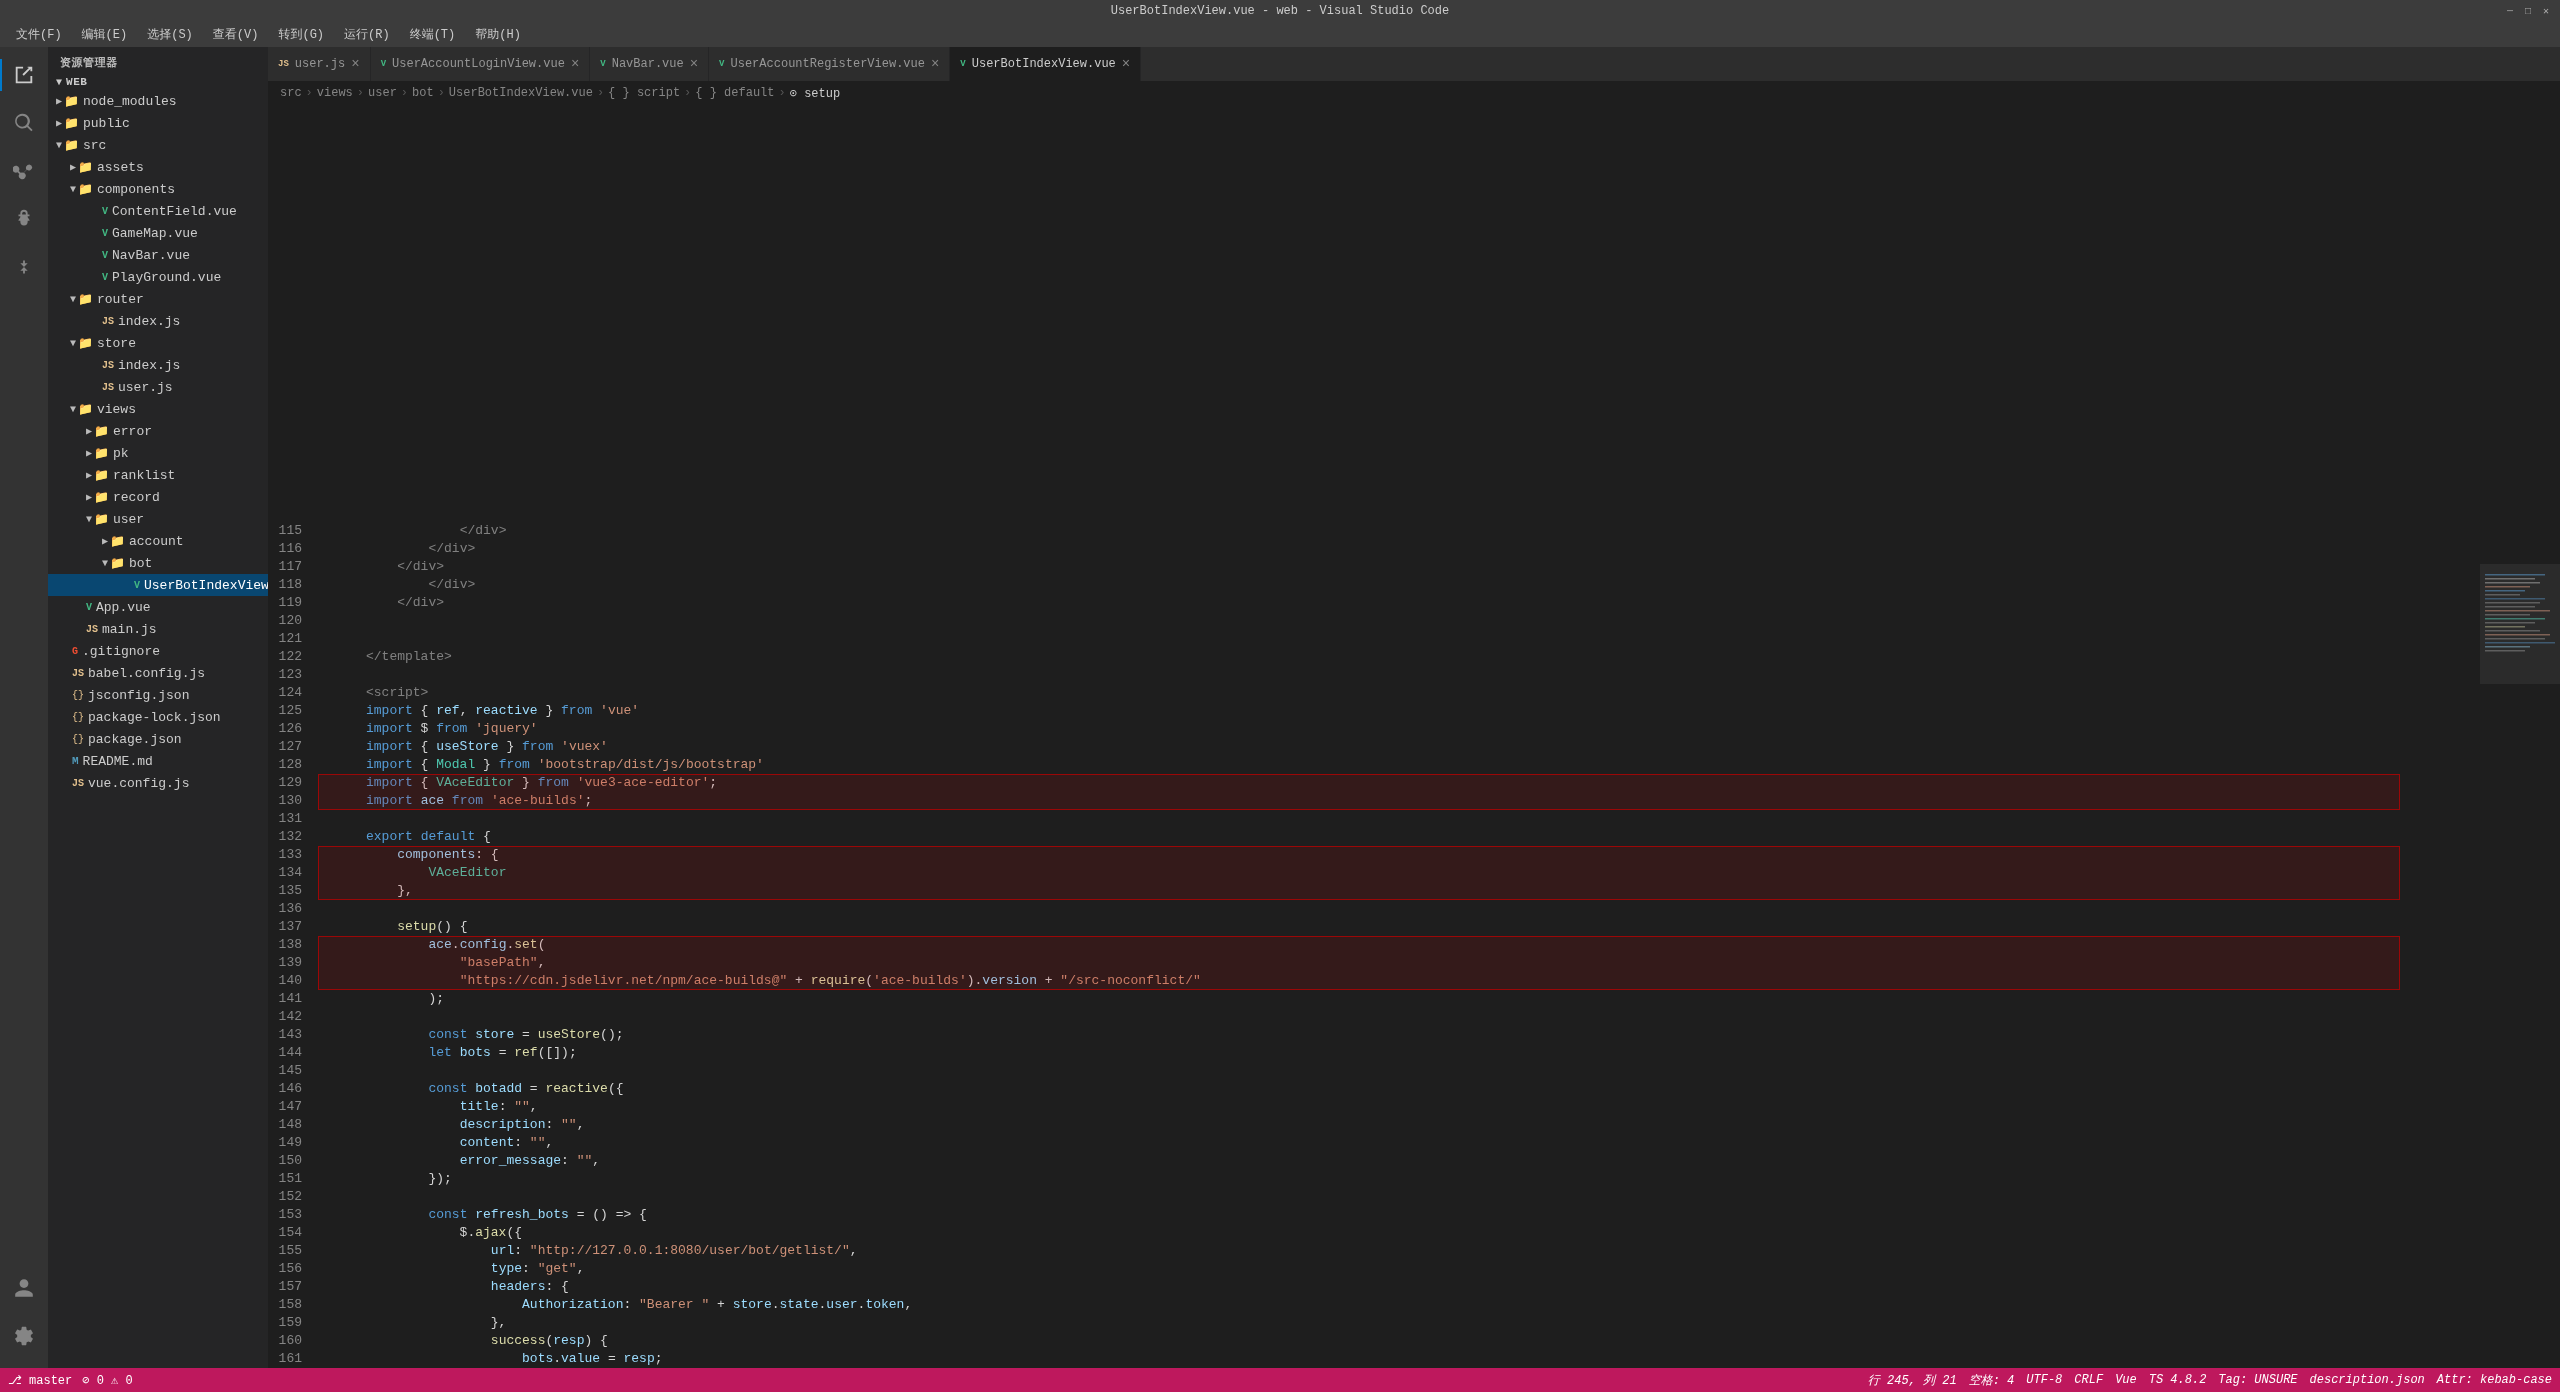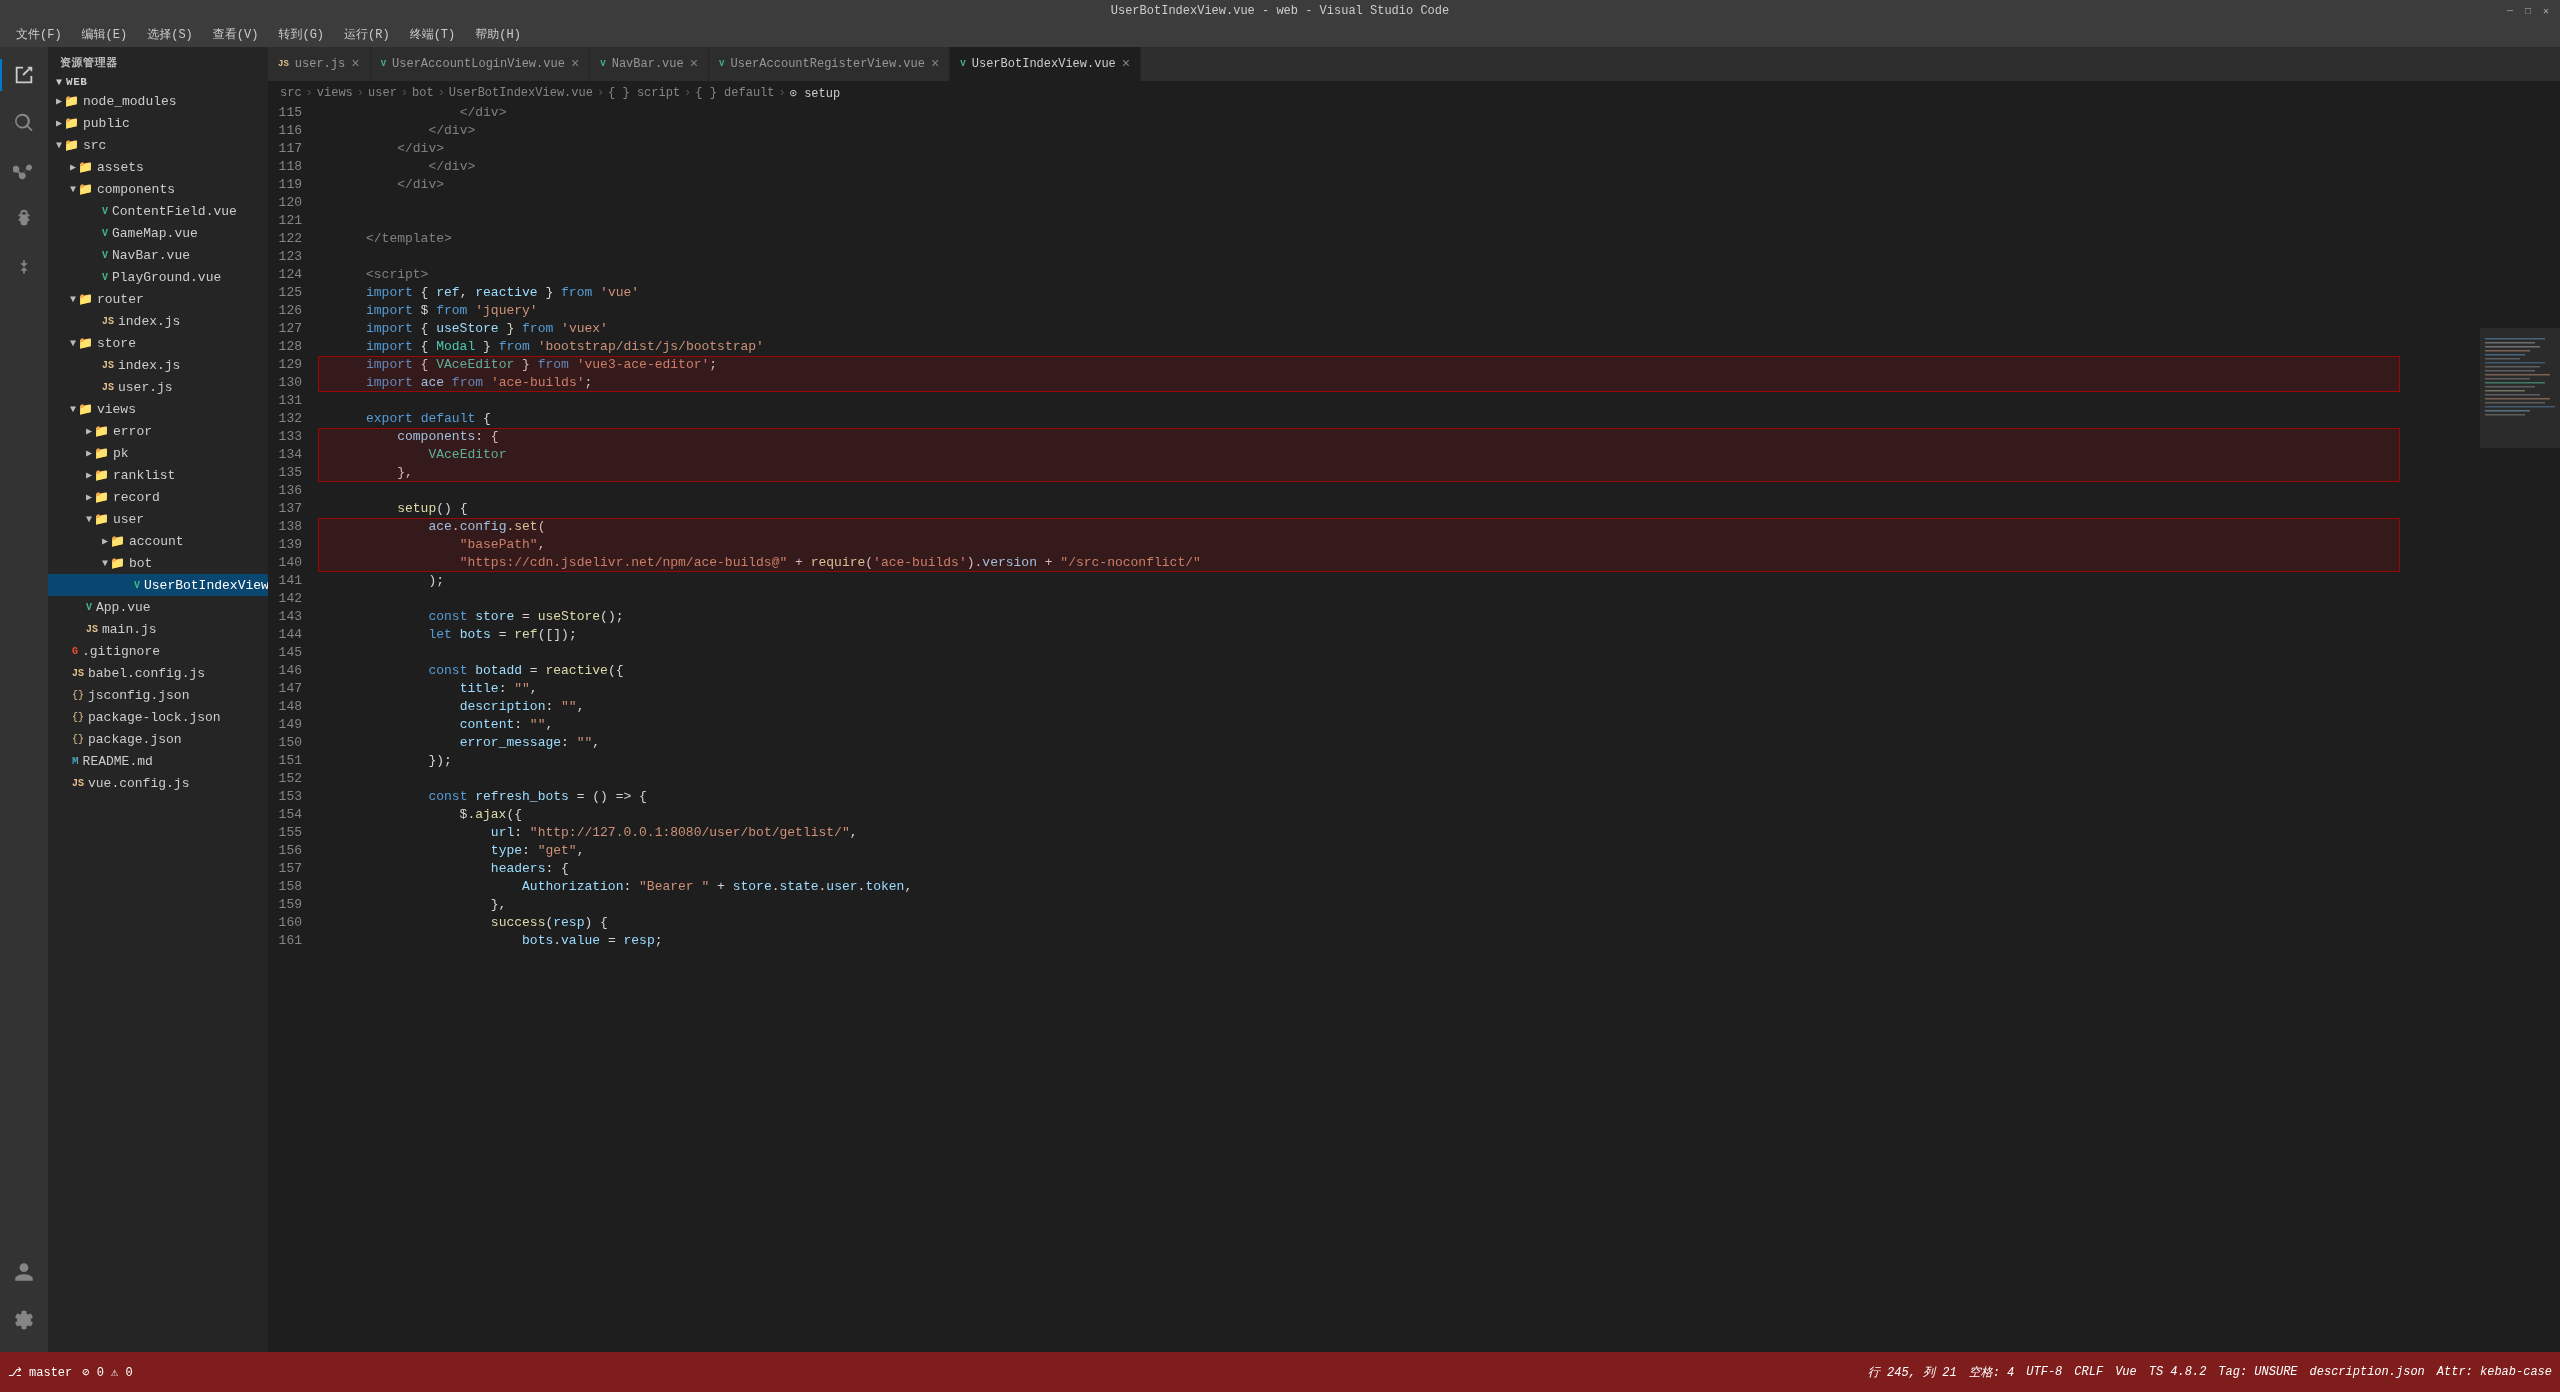--- a/index.html
+++ b/index.html
@@ -204,22 +204,22 @@
     #minimap {
       width: 80px;
       background: #1e1e1e;
       flex-shrink: 0;
       position: relative;
       overflow: hidden;
     }
 
     
     #status-bar {
-      background: #7f1d1d;
-      height: 40px;
+      background: #be185d;
+      height: 24px;
       display: flex;
       align-items: center;
       padding: 0 8px;
       font-size: 12px;
       color: #ffffff;
       flex-shrink: 0;
       gap: 12px;
     }
     .status-left { display: flex; align-items: center; gap: 10px; }
     .status-right { margin-left: auto; display: flex; align-items: center; gap: 12px; font-style: italic; }
@@ -238,20 +238,21 @@
 
     
     #right-panel {
       display: flex;
       flex-direction: column;
     }
     #editor-main {
       display: flex;
       flex: 1;
       overflow: hidden;
+      align-items: flex-end;
     }
     #editor-content {
       flex: 1;
       overflow: auto;
     }
 
     
     ::-webkit-scrollbar { width: 8px; height: 8px; }
     ::-webkit-scrollbar-track { background: #1e1e1e; }
     ::-webkit-scrollbar-thumb { background: #424242; }

